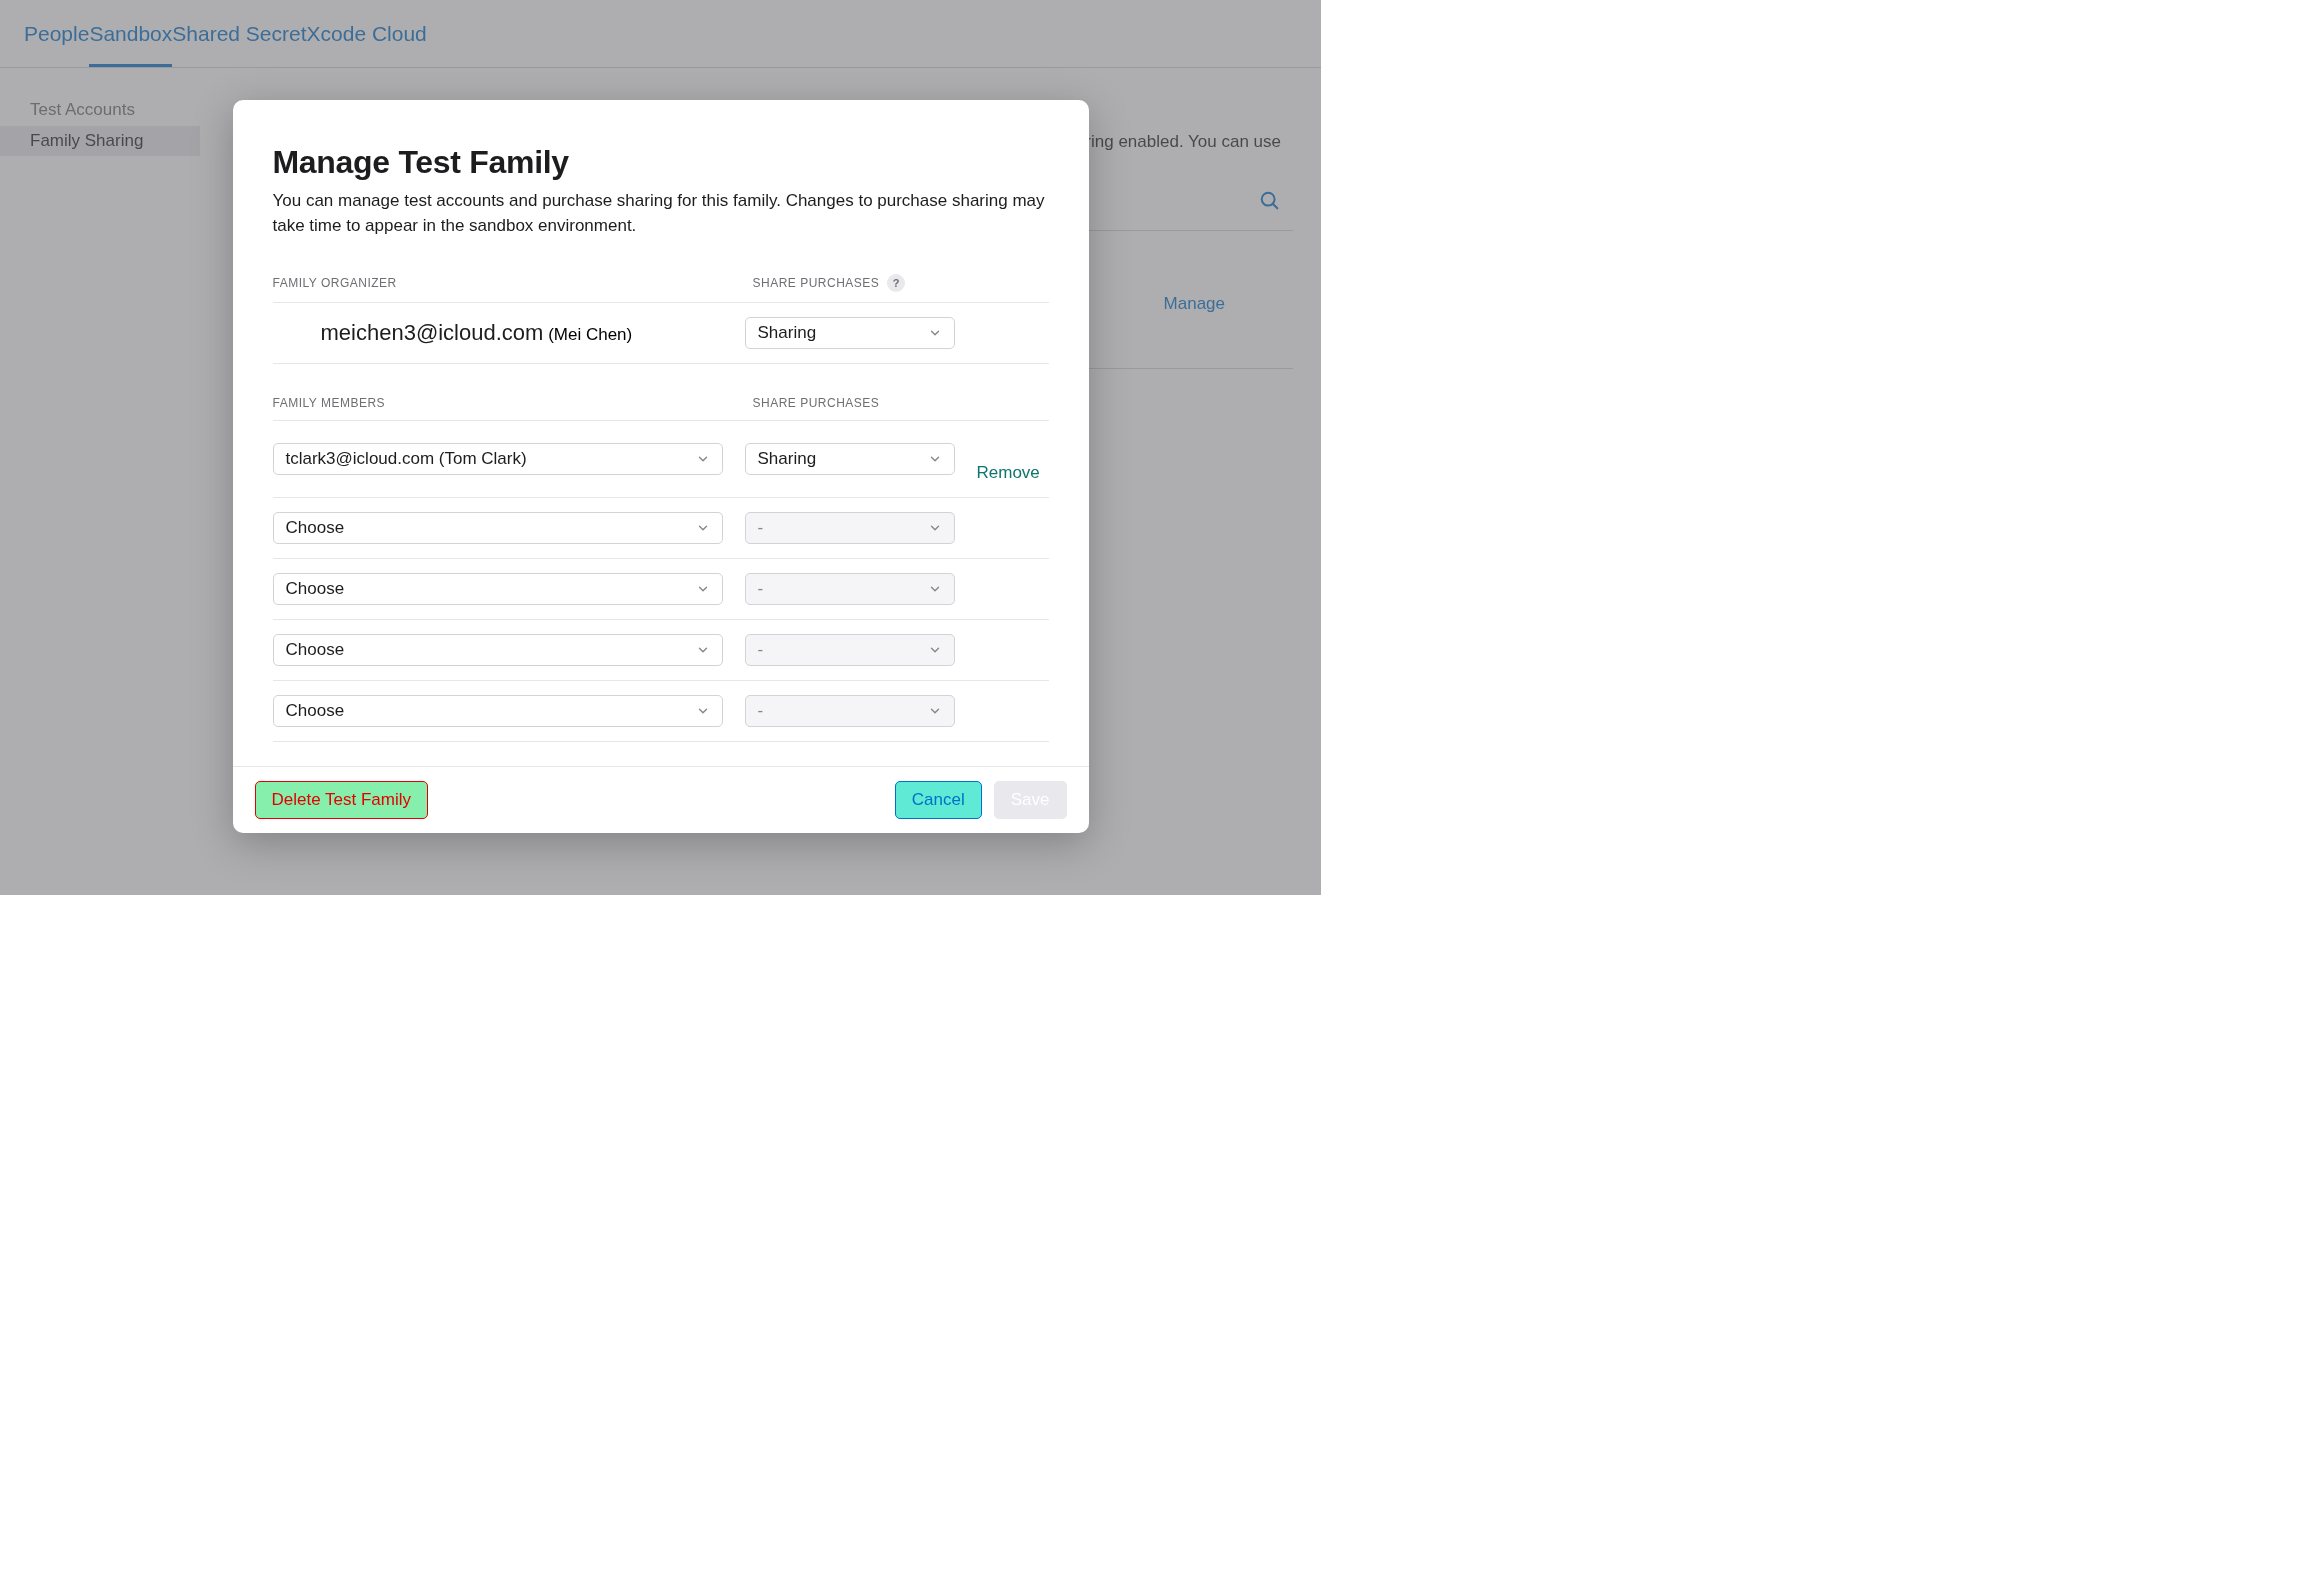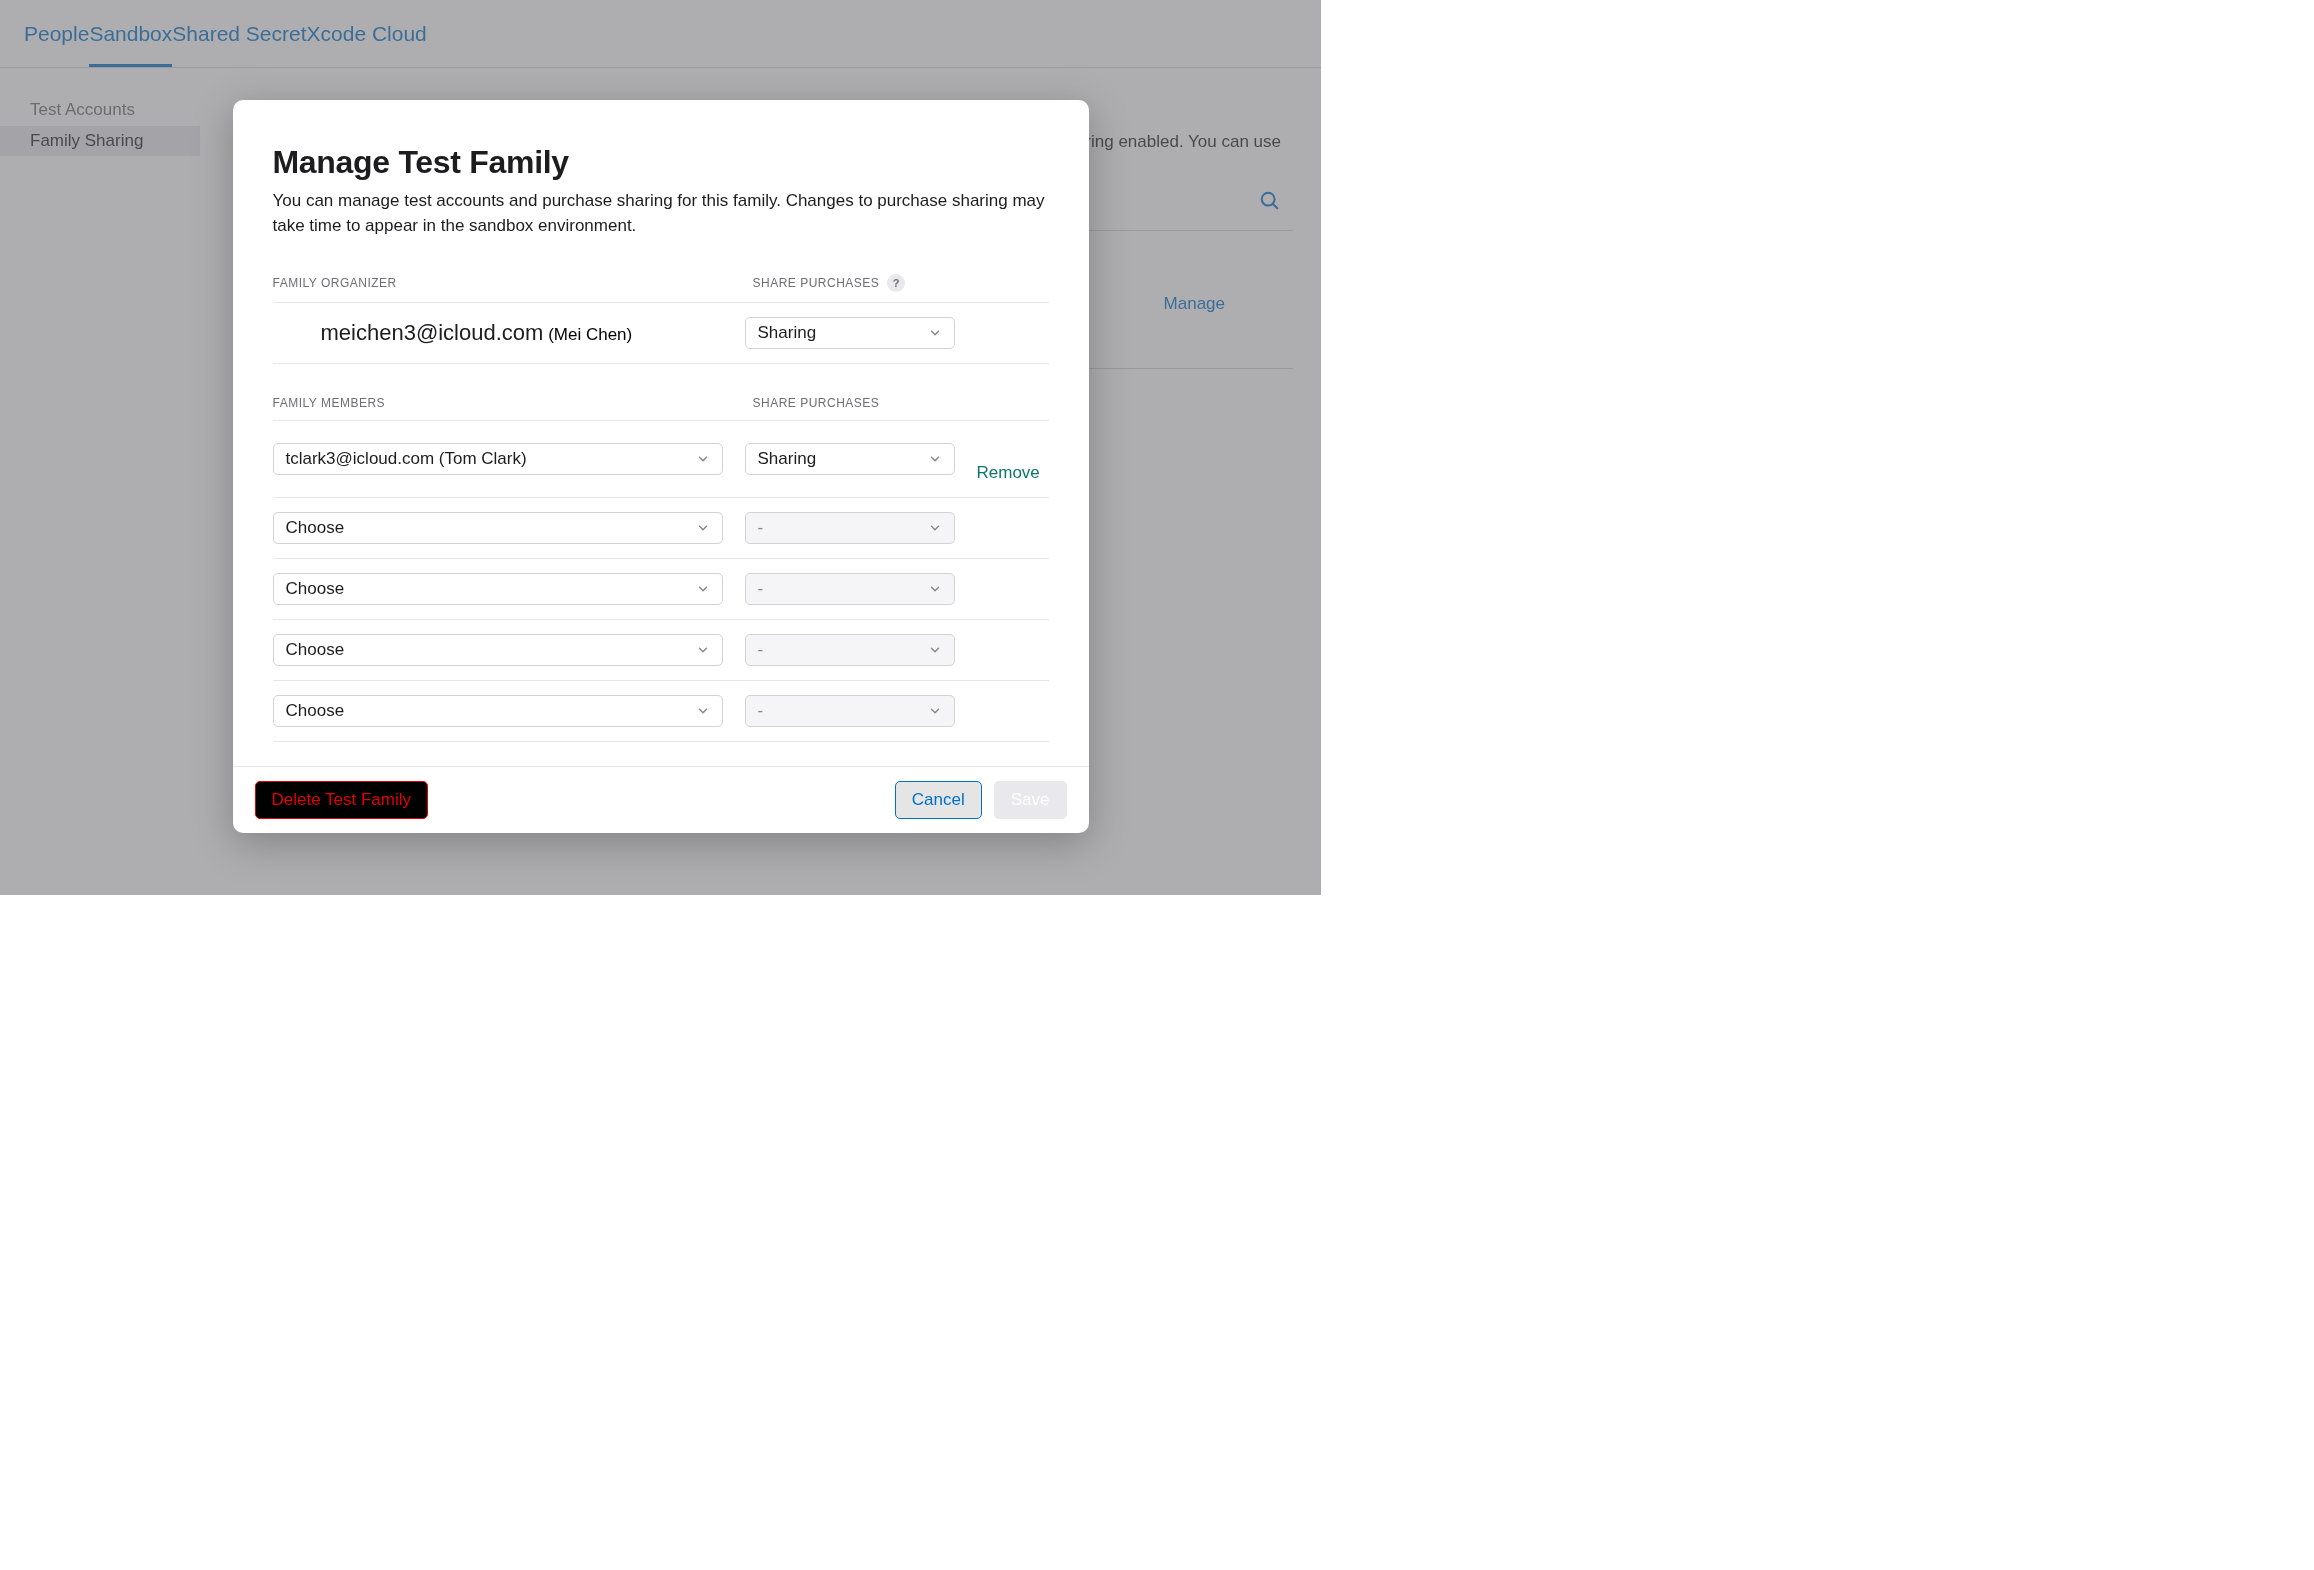--- a/index.html
+++ b/index.html
@@ -231,26 +231,26 @@
       display: inline-flex;
       align-items: center;
       justify-content: center;
       cursor: pointer;
       border: 1px solid transparent;
       background: transparent;
     }
     .btn.danger {
       border-color: #e30000;
       color: #e30000;
-      background: #000000;
+      background: #86efac;
     }
     .btn.secondary {
       border-color: #0070c9;
       color: #0070c9;
-      background: #e5e5e5;
+      background: #5eead4;
       margin-left: 20px;
     }
     .btn.primary {
       background: #e8e8ed;
       color: #fff;
     }
 
     svg { display: block; }
   </style>
 </head>

